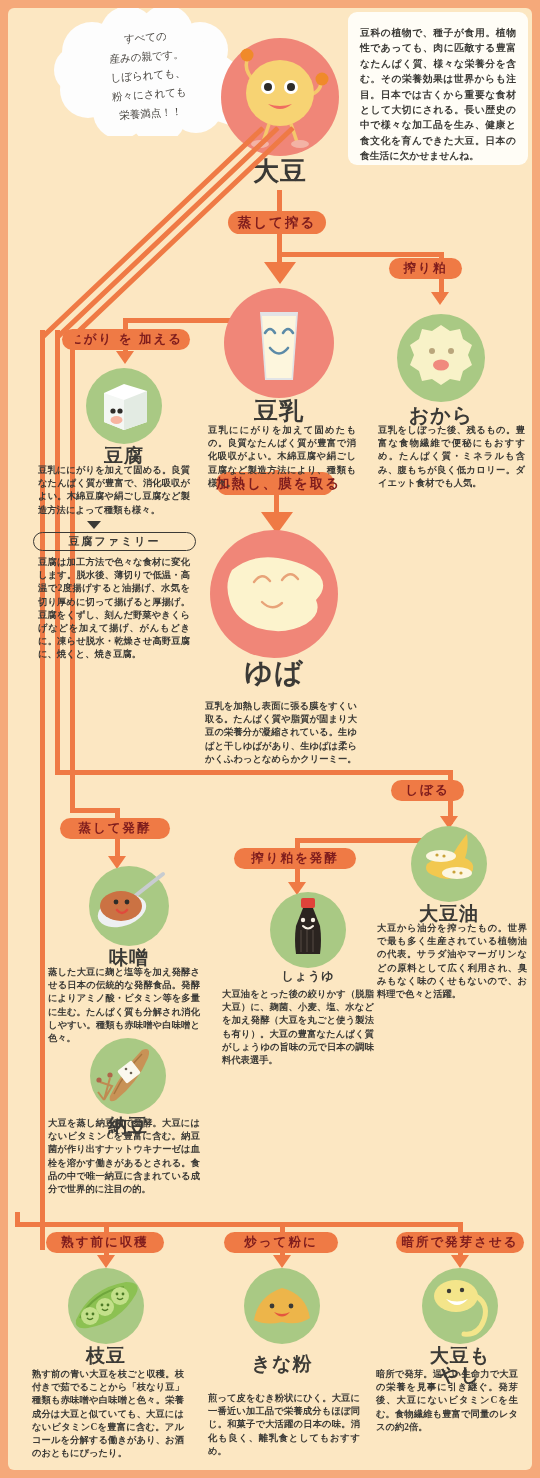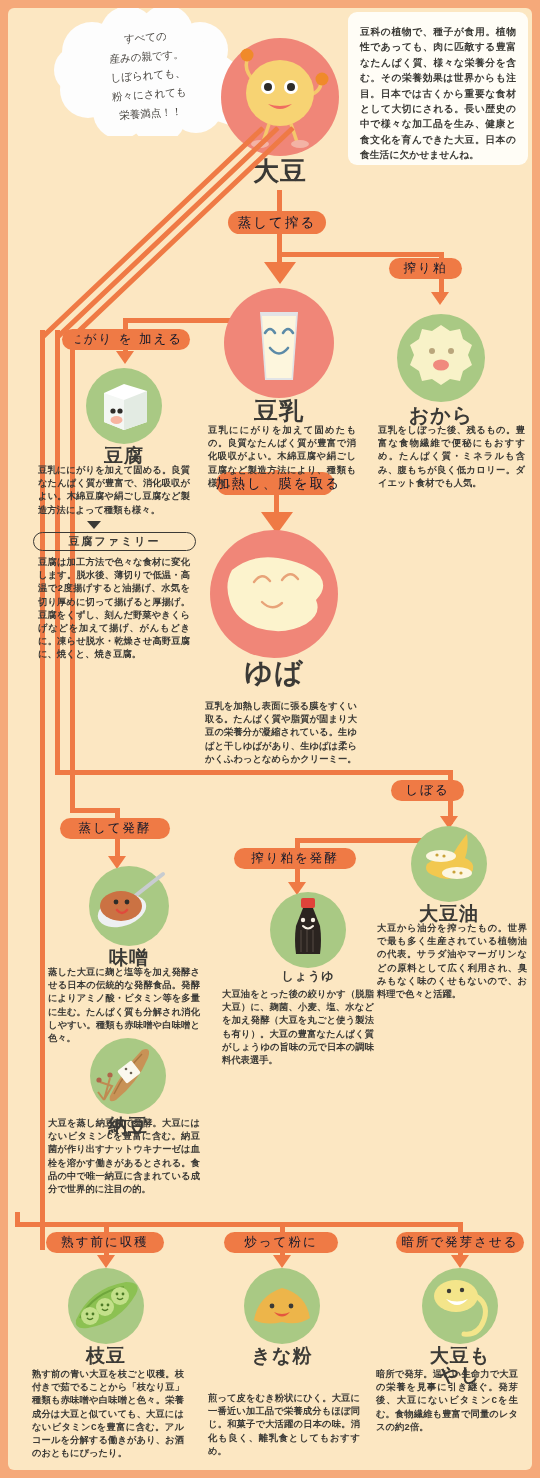--- a/index.html
+++ b/index.html
@@ -41,24 +41,24 @@
   .arw-big {
     border-left: 16px solid transparent;
     border-right: 16px solid transparent;
     border-top: 22px solid #ef7a45;
   }
 
   
   .pill {
     position: absolute;
     background: #ef7a45;
-    color: #0f172a;
+    color: #7f1d1d;
     border-radius: 14px;
     font-size: 12.5px;
-    font-weight: normal;
+    font-weight: bold;
     letter-spacing: 2px;
     text-align: center;
     line-height: 21px;
     height: 21px;
     white-space: nowrap;
     padding: 0 11px;
   }
   .pill.big { font-size: 13.5px; height: 23px; line-height: 23px; border-radius: 12px; }
 
   
@@ -77,21 +77,21 @@
     font-family: "DejaVu Sans", sans-serif;
     letter-spacing: 1px;
     line-height: 1;
   }
   .body {
     color: #3b3a36;
     font-size: 9.3px;
     line-height: 13.2px;
     font-weight: bold;
     text-align: justify;
-    font-family: Liberation Mono, monospace;
+    font-family: Liberation Serif, serif;
   }
 
   
   .card {
     position: absolute;
     background: #fffdf6;
     border-radius: 9px;
     padding: 13px 12px;
   }
   .card .body { font-size: 9.8px; line-height: 15.4px; }
@@ -399,21 +399,21 @@
 
   <div class="node" style="left:242px; top:1268px; width:80px;">
     <div class="circ green" style="width:76px;height:76px;">
       <svg width="76" height="76" viewBox="0 0 76 76">
         <path d="M10 52 Q14 28 38 20 Q62 26 66 50 Q54 58 38 54 Q22 58 10 52 Z" fill="#edb54a"></path>
         <circle cx="28" cy="38" r="2.4" fill="#3b3a36"></circle>
         <circle cx="47" cy="38" r="2.4" fill="#3b3a36"></circle>
         <path d="M30 44 q8 9 16 0 q-8 4 -16 0 Z" fill="#e4553f"></path>
       </svg>
     </div>
-    <div class="title" style="font-size:19px; margin-top:2px;">きな粉</div>
+    <div class="title" style="font-size:19px; margin-top:10px;">きな粉</div>
   </div>
   <div class="body abs" style="left:208px; top:1368px; width:152px;margin-top:24px;">煎って皮をむき粉状にひく。大豆に一番近い加工品で栄養成分もほぼ同じ。和菓子で大活躍の日本の味。消化も良く、離乳食としてもおすすめ。</div>
 
   <div class="node" style="left:420px; top:1268px; width:80px;">
     <div class="circ green" style="width:76px;height:76px;">
       <svg width="76" height="76" viewBox="0 0 76 76">
         <path d="M50 26 Q68 34 62 52 Q56 68 42 66" stroke="#f4e58a" stroke-width="5" fill="none" stroke-linecap="round"></path>
         <ellipse cx="34" cy="28" rx="22" ry="16" fill="#f4e58a"></ellipse>
         <circle cx="27" cy="23" r="2.2" fill="#3b3a36"></circle>
         <circle cx="40" cy="22" r="2.2" fill="#3b3a36"></circle>

